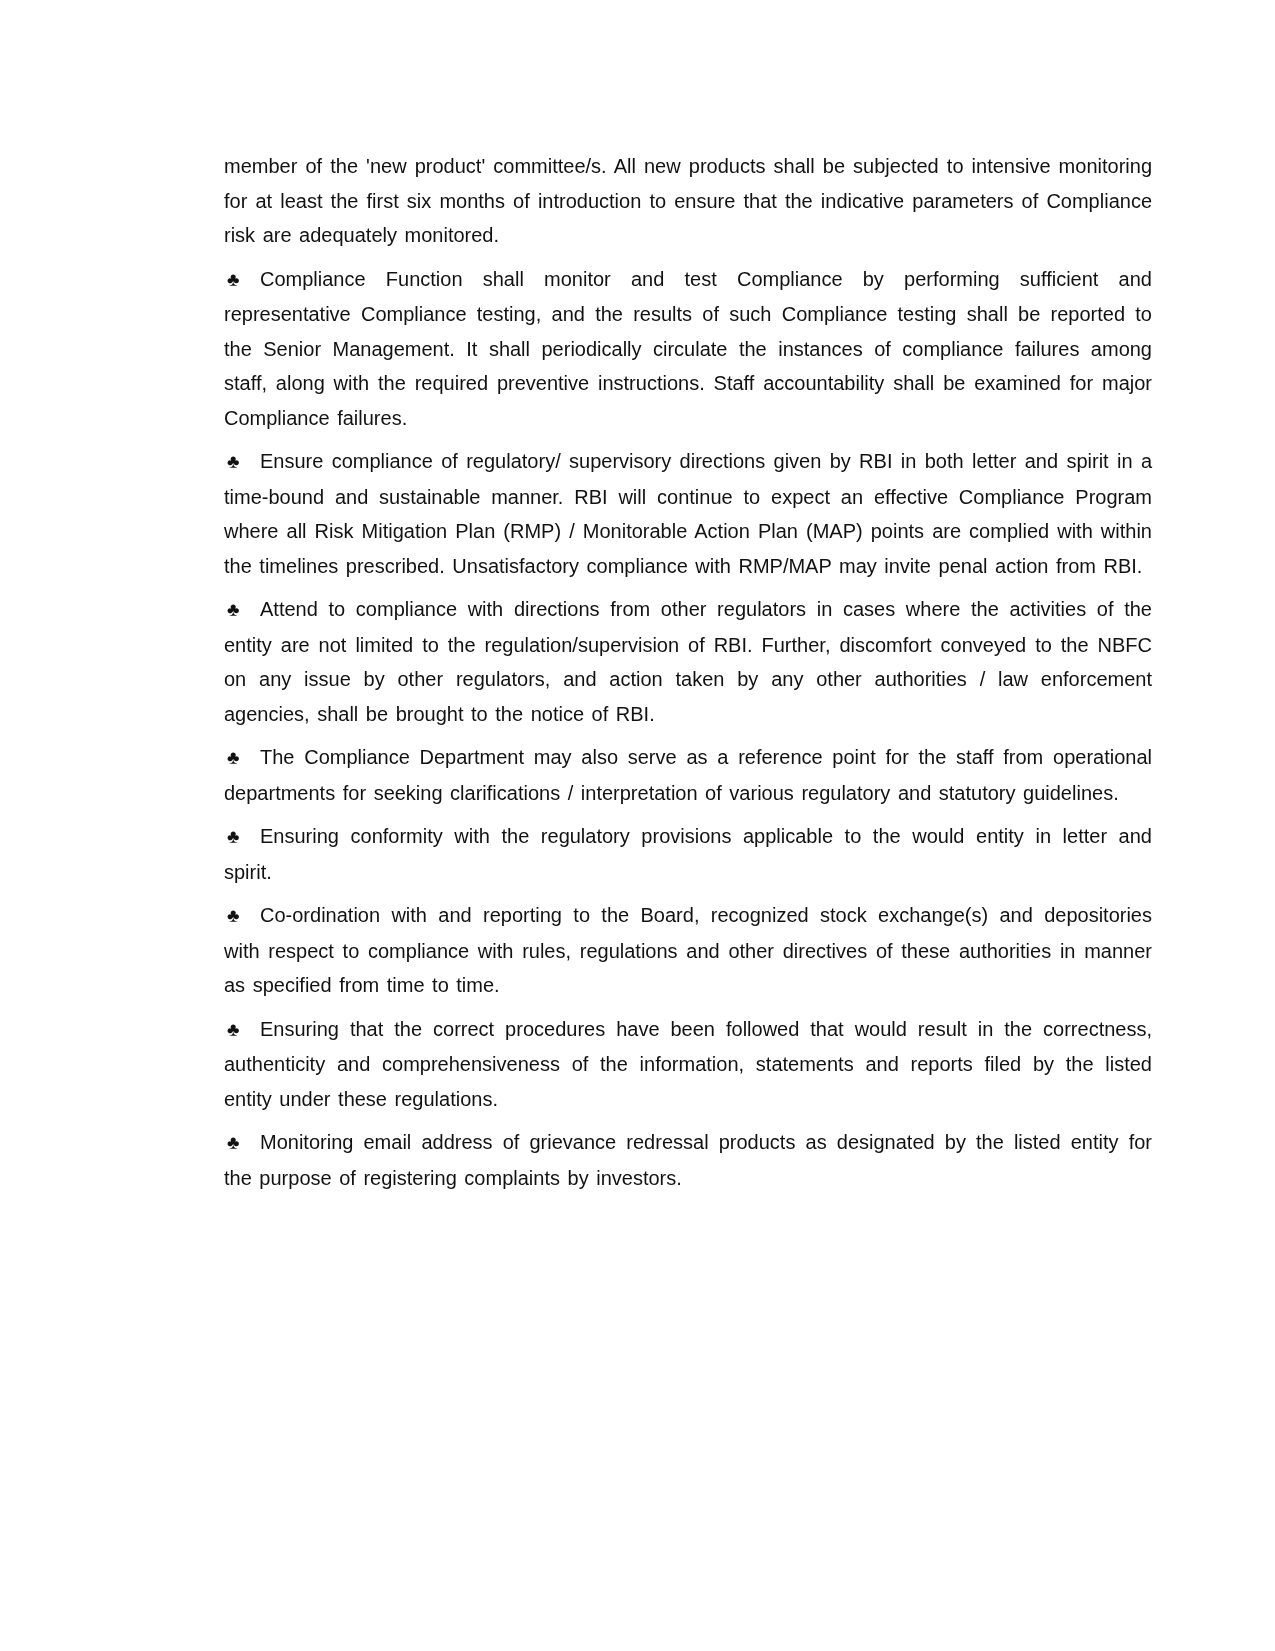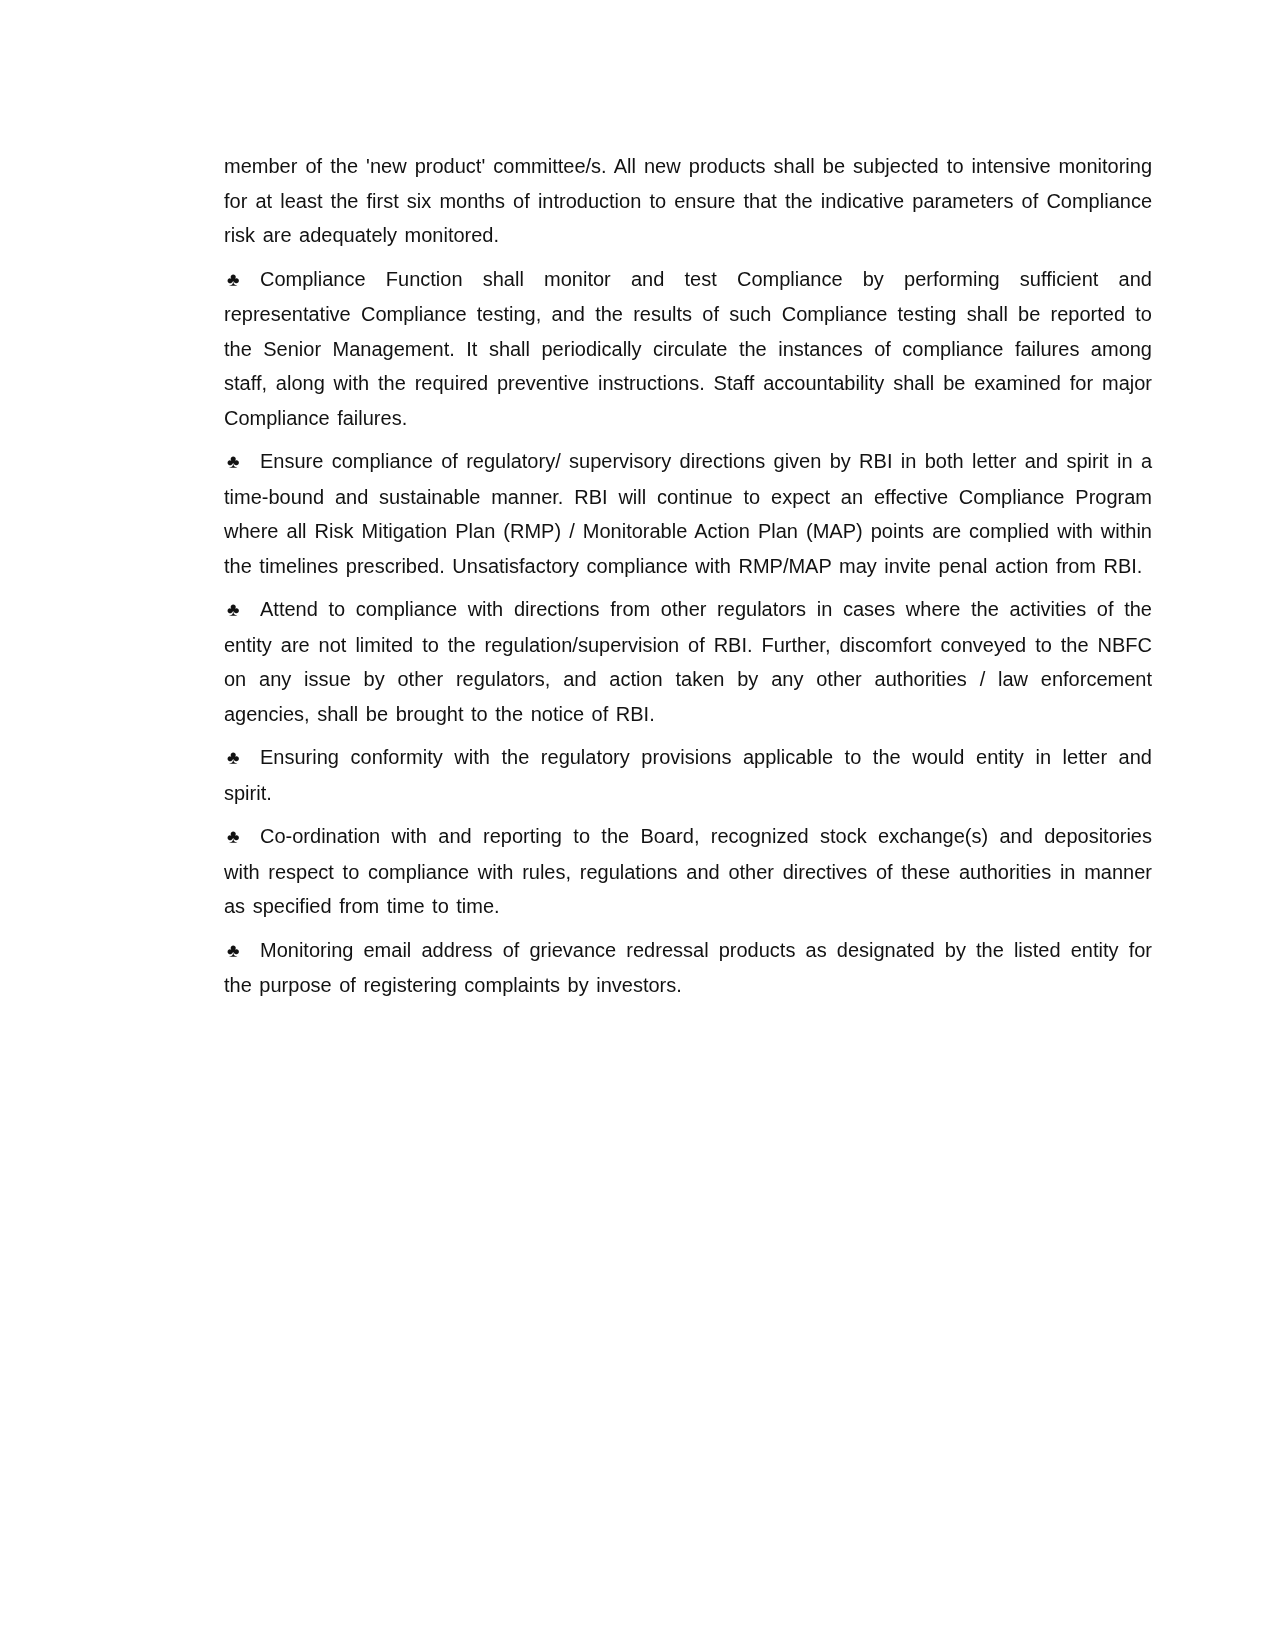--- a/index.html
+++ b/index.html
@@ -44,22 +44,24 @@
 <div class="page">
   <div>
   <p class="para"><span class="ptext">member of the 'new product' committee/s. All new products shall be subjected to intensive monitoring for at least the first six months of introduction to ensure that the indicative parameters of Compliance risk are adequately monitored.</span></p>
 
   <p class="para"><span class="bullet">♣</span><span class="ptext">Compliance Function shall monitor and test Compliance by performing sufficient and representative Compliance testing, and the results of such Compliance testing shall be reported to the Senior Management. It shall periodically circulate the instances of compliance failures among staff, along with the required preventive instructions. Staff accountability shall be examined for major Compliance failures.</span></p>
 
   <p class="para"><span class="bullet">♣</span><span class="ptext">Ensure compliance of regulatory/ supervisory directions given by RBI in both letter and spirit in a time-bound and sustainable manner. RBI will continue to expect an effective Compliance Program where all Risk Mitigation Plan (RMP) / Monitorable Action Plan (MAP) points are complied with within the timelines prescribed. Unsatisfactory compliance with RMP/MAP may invite penal action from RBI.</span></p>
 
   <p class="para"><span class="bullet">♣</span><span class="ptext">Attend to compliance with directions from other regulators in cases where the activities of the entity are not limited to the regulation/supervision of RBI. Further, discomfort conveyed to the NBFC on any issue by other regulators, and action taken by any other authorities / law enforcement agencies, shall be brought to the notice of RBI.</span></p>
 
+  <p class="para"><span class="bullet">♣</span><span class="ptext">The Compliance Department may also serve as a reference point for the staff from operational departments for seeking clarifications / interpretation of various regulatory and statutory guidelines.</span></p>
 
   <p class="para"><span class="bullet">♣</span><span class="ptext">Ensuring conformity with the regulatory provisions applicable to the would entity in letter and spirit.</span></p>
 
   <p class="para"><span class="bullet">♣</span><span class="ptext">Co-ordination with and reporting to the Board, recognized stock exchange(s) and depositories with respect to compliance with rules, regulations and other directives of these authorities in manner as specified from time to time.</span></p>
 
+  <p class="para"><span class="bullet">♣</span><span class="ptext">Ensuring that the correct procedures have been followed that would result in the correctness, authenticity and comprehensiveness of the information, statements and reports filed by the listed entity under these regulations.</span></p>
 
   <p class="para"><span class="bullet">♣</span><span class="ptext">Monitoring email address of grievance redressal products as designated by the listed entity for the purpose of registering complaints by investors.</span></p>
 
 </div>
 </div>
 
 </body></html>

